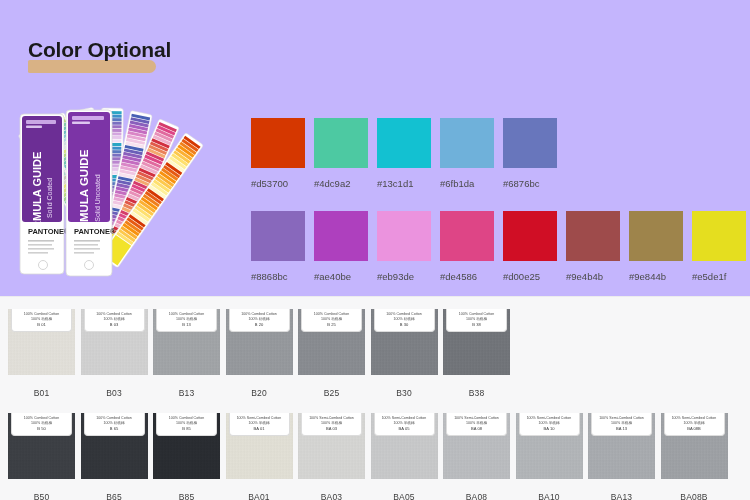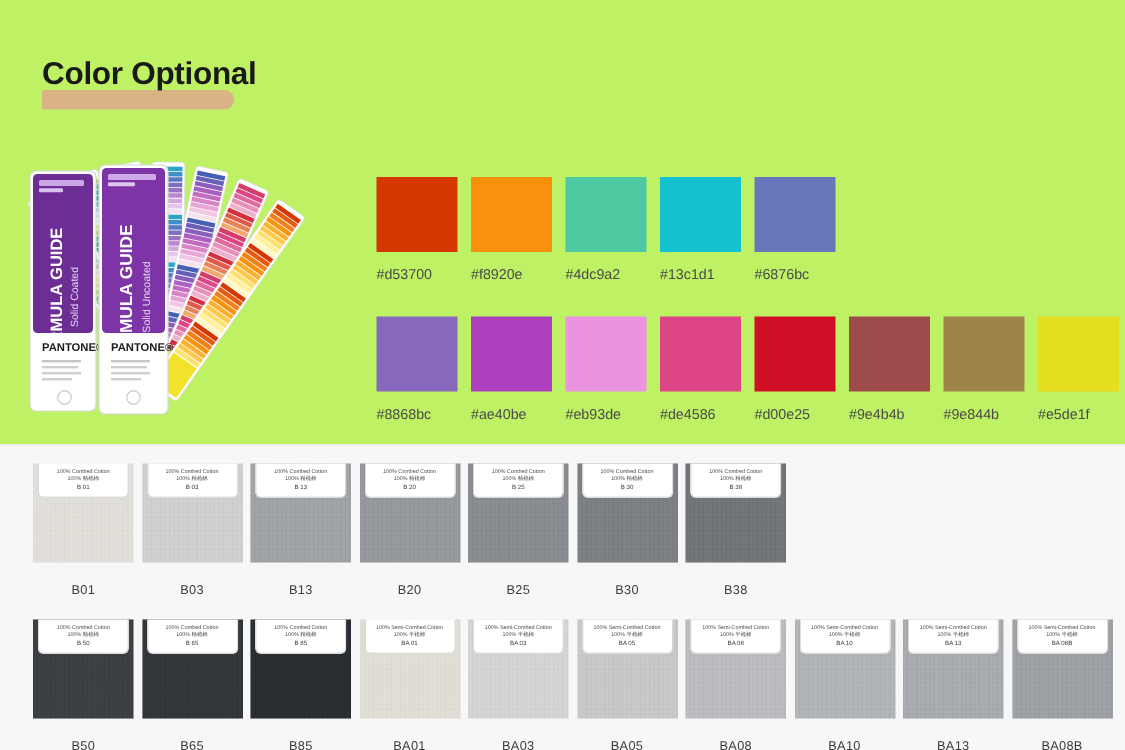--- a/index.html
+++ b/index.html
@@ -2,21 +2,21 @@
 <html><head>
 <meta charset="utf-8">
 <style>
   * { box-sizing: border-box; margin: 0; padding: 0; }
   html, body {
     width: 750px; height: 500px;
     background: #ffffff;
     font-family: "Liberation Sans", sans-serif;
     overflow: hidden;
   }
-  .page { position: relative; width: 750px; height: 500px; background: #bef264; }
+  .page { position: relative; width: 750px; height: 500px; background: #c4b5fd; }
 
   
   .title-wrap { position: absolute; left: 28px; top: 38px; }
   .title-underline {
     position: absolute; left: 0px; top: 22px;
     width: 128px; height: 13px;
     background: #d9b285;
     border-top-right-radius: 7px; border-bottom-right-radius: 7px;
     border-top-left-radius: 2px; border-bottom-left-radius: 2px;
   }
@@ -48,21 +48,21 @@
   }
   .row-gap { height: 22px; grid-column: 1 / -1; }
 
   
   .fabric-section {
     position: absolute; left: 0; top: 296px;
     width: 750px; height: 204px;
     background: #f7f7f8;
     border-top: 1px solid #ececee;
   }
-  .fabric-row { position: absolute; left: 22px; display: flex; gap: 5.5px; }
+  .fabric-row { position: absolute; left: 8px; display: flex; gap: 5.5px; }
   .fabric-row.r1 { top: 12px; }
   .fabric-row.r2 { top: 116px; }
 
   .fabric-item { width: 67px; }
   .swatch-box { position: relative; width: 67px; height: 66px; }
   .swatch-fabric {
     position: absolute; left: 0; top: 0; width: 67px; height: 66px;
     background-size: 3px 3px, 4px 4px, 100% 100%;
   }
   .swatch-label {
@@ -403,30 +403,30 @@
       </g>
     </svg>
   </div>
 
   <div class="color-grid" id="color-grid">
       <div class="color-cell">
         <div class="color-chip" style="background: rgb(213, 55, 0);"></div>
         <div class="color-hex">#d53700</div>
       </div>
       <div class="color-cell">
-        <div class="color-chip" style="background: rgb(248, 146, 14);"></div>
-        <div class="color-hex">#f8920e</div>
-      </div>
-      <div class="color-cell">
         <div class="color-chip" style="background: rgb(77, 201, 162);"></div>
         <div class="color-hex">#4dc9a2</div>
       </div>
       <div class="color-cell">
         <div class="color-chip" style="background: rgb(19, 193, 209);"></div>
         <div class="color-hex">#13c1d1</div>
+      </div>
+      <div class="color-cell">
+        <div class="color-chip" style="background: rgb(111, 177, 218);"></div>
+        <div class="color-hex">#6fb1da</div>
       </div>
       <div class="color-cell">
         <div class="color-chip" style="background: rgb(104, 118, 188);"></div>
         <div class="color-hex">#6876bc</div>
       </div>
       <div class="row-gap"></div>
       <div class="color-cell">
         <div class="color-chip" style="background: rgb(136, 104, 188);"></div>
         <div class="color-hex">#8868bc</div>
       </div>

